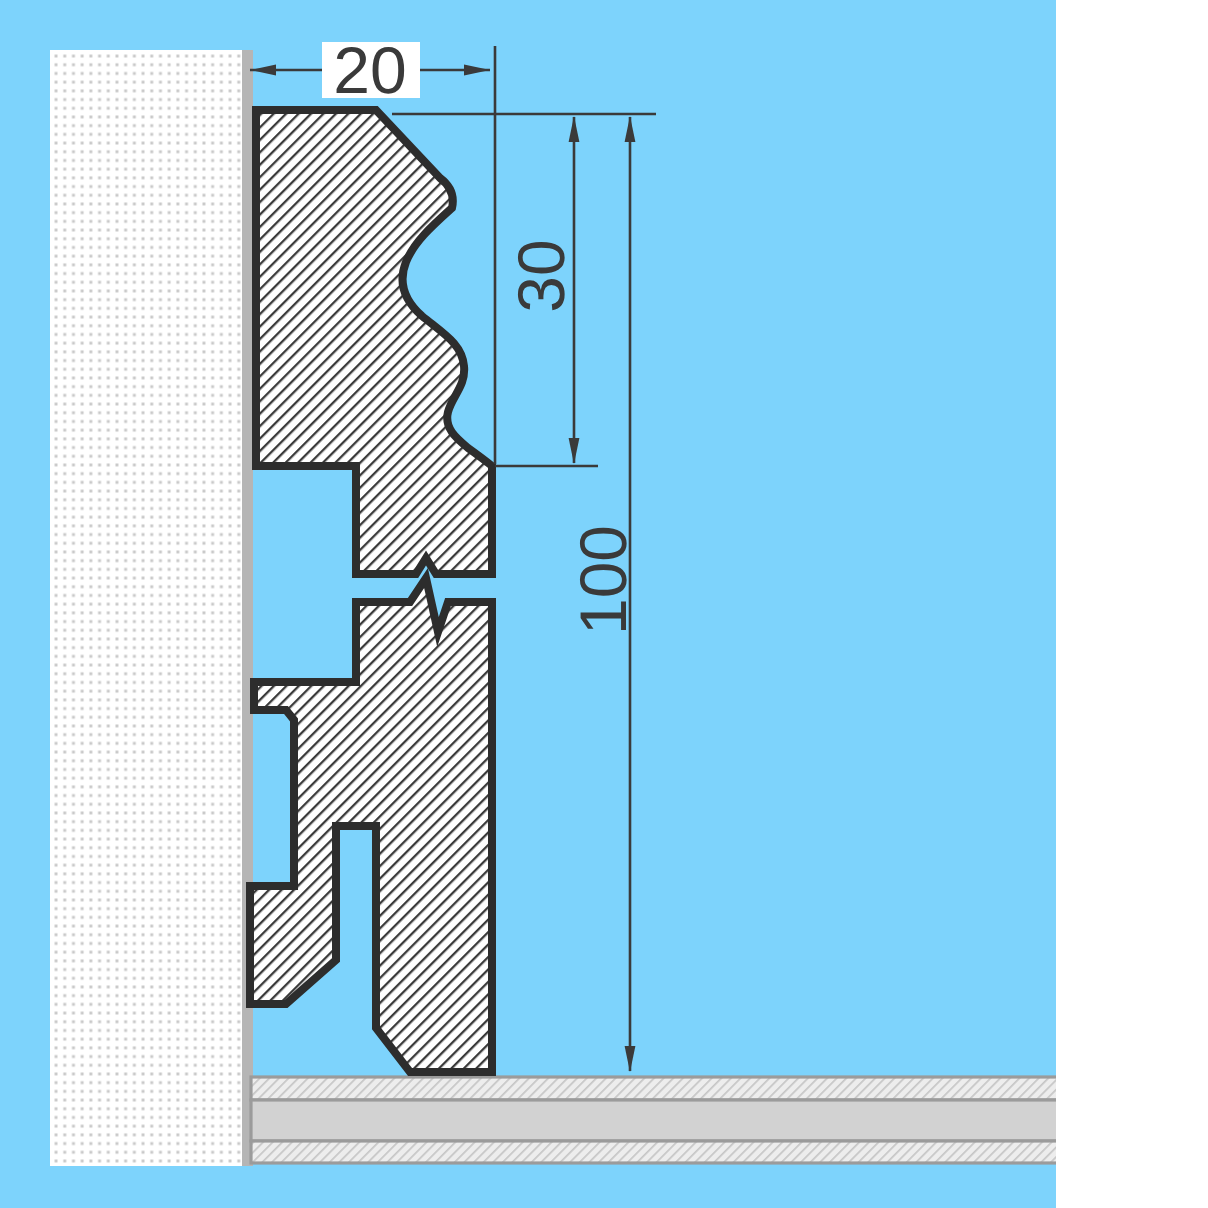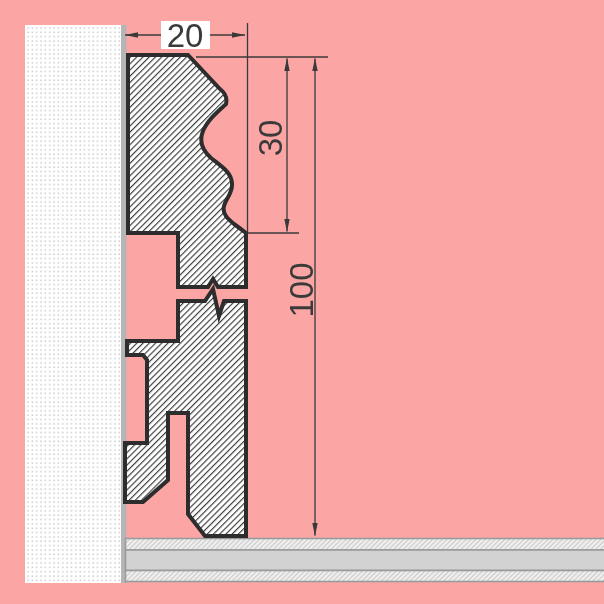--- a/index.html
+++ b/index.html
@@ -1,16 +1,16 @@
 <!DOCTYPE html>
 <html><head>
 <meta charset="utf-8">
 <style>
   html,body { margin:0; padding:0; background:#ffffff; }
-  .stage { width:604px; height:604px; position:relative; background:#fca5a5; overflow:hidden; }
+  .stage { width:528px; height:604px; position:relative; background:#7dd3fc; overflow:hidden; }
   svg { display:block; }
   .outline   { fill:url(#hatchProfile); stroke:#2d2d2d; stroke-width:4; stroke-linejoin:miter; }
   .dimline   { stroke:#3a3a3a; stroke-width:1.3; fill:none; }
   .dimarrow  { fill:#3a3a3a; stroke:none; }
   .dimtext   { font-family:"Liberation Sans", sans-serif; font-size:33px; fill:#3a3a3a; }
   .floorband { stroke:#9b9b9b; stroke-width:1.6; }
 </style>
 </head>
 <body>
 

